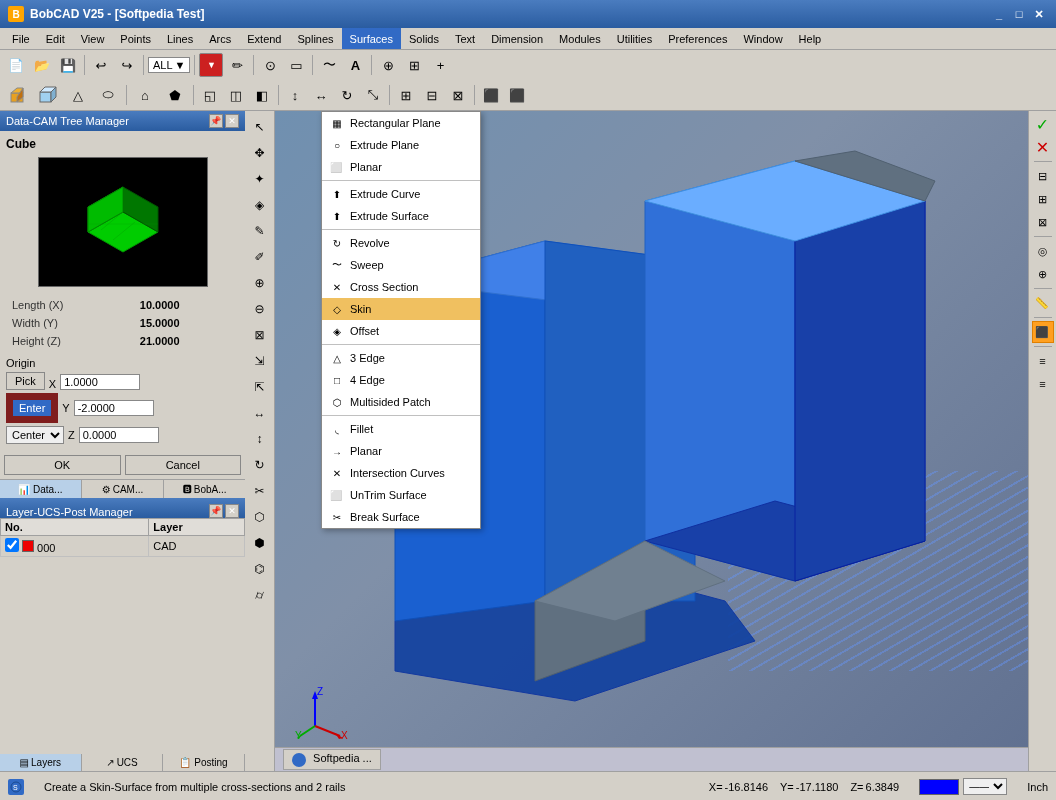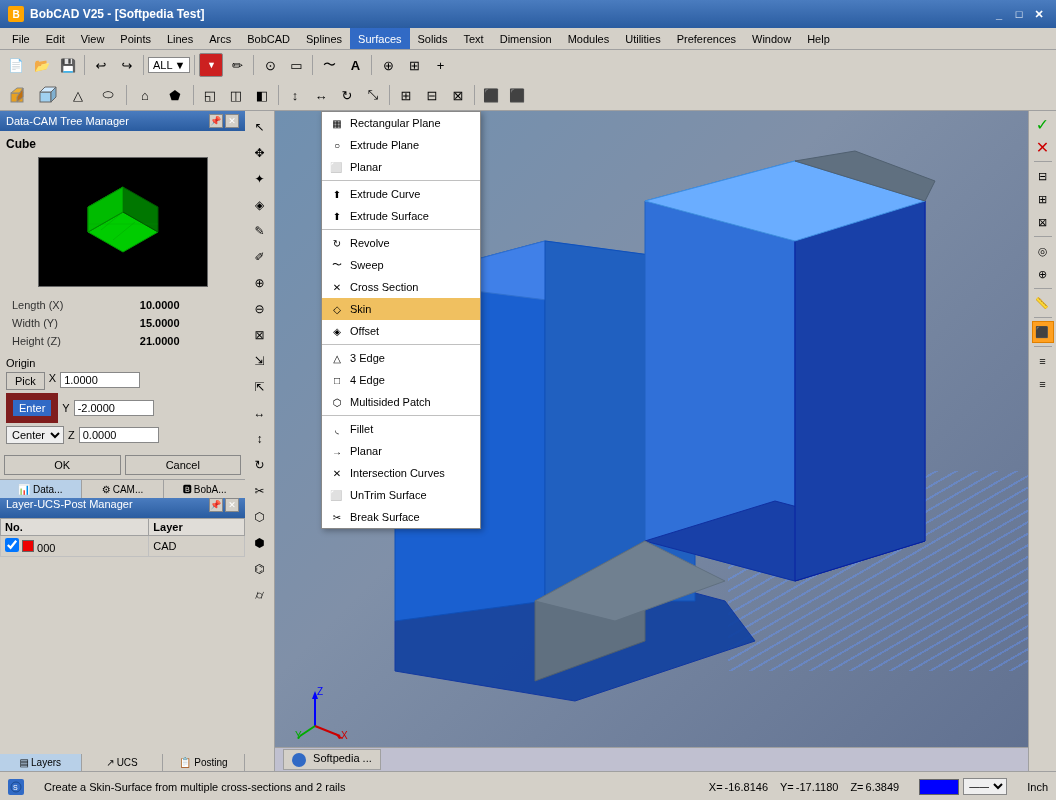--- a/index.html
+++ b/index.html
@@ -76,21 +76,21 @@
 
     
     .panel-tabs { display: flex; border-top: 1px solid #a0a0a0; }
     .panel-tab { flex: 1; padding: 3px 2px; font-size: 10px; text-align: center; cursor: pointer; border-right: 1px solid #a0a0a0; background: #d4d0c8; display: flex; align-items: center; justify-content: center; gap: 2px; }
     .panel-tab:last-child { border-right: none; }
     .panel-tab.active { background: #b8d0e8; }
 
     
     .layer-panel-header {
       height: 20px; background: linear-gradient(to bottom, #4a7cbf, #2a5ca0);
-      color: white; font-size: 11px; display: flex; align-items: flex-start;
+      color: white; font-size: 11px; display: flex; align-items: flex-end;
       padding: 0 6px; justify-content: space-between;
     }
     .layer-table { width: 100%; font-size: 11px; border-collapse: collapse; }
     .layer-table th { background: #e0ddd8; border: 1px solid #a0a0a0; padding: 2px 4px; text-align: left; }
     .layer-table td { border: 1px solid #c0c0c0; padding: 2px 4px; }
     .layer-check { width: 14px; height: 14px; }
     .layer-color-dot { width: 12px; height: 12px; background: #e00; display: inline-block; border: 1px solid #666; }
     .layer-tabs { display: flex; }
     .layer-tab { flex: 1; padding: 3px 2px; font-size: 10px; text-align: center; cursor: pointer; border-right: 1px solid #a0a0a0; background: #d4d0c8; display: flex; align-items: center; justify-content: center; gap: 2px; }
 
@@ -195,21 +195,21 @@
   </div>
 </div>
 
 <div class="menu-bar">
   <div class="menu-item">File</div>
   <div class="menu-item">Edit</div>
   <div class="menu-item">View</div>
   <div class="menu-item">Points</div>
   <div class="menu-item">Lines</div>
   <div class="menu-item">Arcs</div>
-  <div class="menu-item">BobCAD</div>
+  <div class="menu-item">Extend</div>
   <div class="menu-item">Splines</div>
   <div class="menu-item active">Surfaces</div>
   <div class="menu-item">Solids</div>
   <div class="menu-item">Text</div>
   <div class="menu-item">Dimension</div>
   <div class="menu-item">Modules</div>
   <div class="menu-item">Utilities</div>
   <div class="menu-item">Preferences</div>
   <div class="menu-item">Window</div>
   <div class="menu-item">Help</div>
@@ -325,21 +325,21 @@
         <tr>
           <td>Height (Z)</td>
           <td>21.0000</td>
         </tr>
       </tbody>
         </table>
     </div>
 
     <div style="padding:4px 6px; flex-shrink:0;">
       <div style="font-size:11px;margin-bottom:3px;">Origin</div>
-      <div style="display:flex;align-items:flex-start;gap:4px;margin-bottom:3px;">
+      <div style="display:flex;align-items:flex-end;gap:4px;margin-bottom:3px;">
         <button class="origin-btn">Pick</button>
         <span style="font-size:11px;">X</span>
         <input class="origin-input" type="text" value="1.0000" style="">
       </div>
       <div style="display:flex;align-items:center;gap:4px;margin-bottom:3px;">
         <button class="enter-btn">Enter</button>
         <span style="font-size:11px;">Y</span>
         <input class="origin-input" type="text" value="-2.0000" style="">
       </div>
       <div style="display:flex;align-items:center;gap:4px;margin-bottom:3px;">

